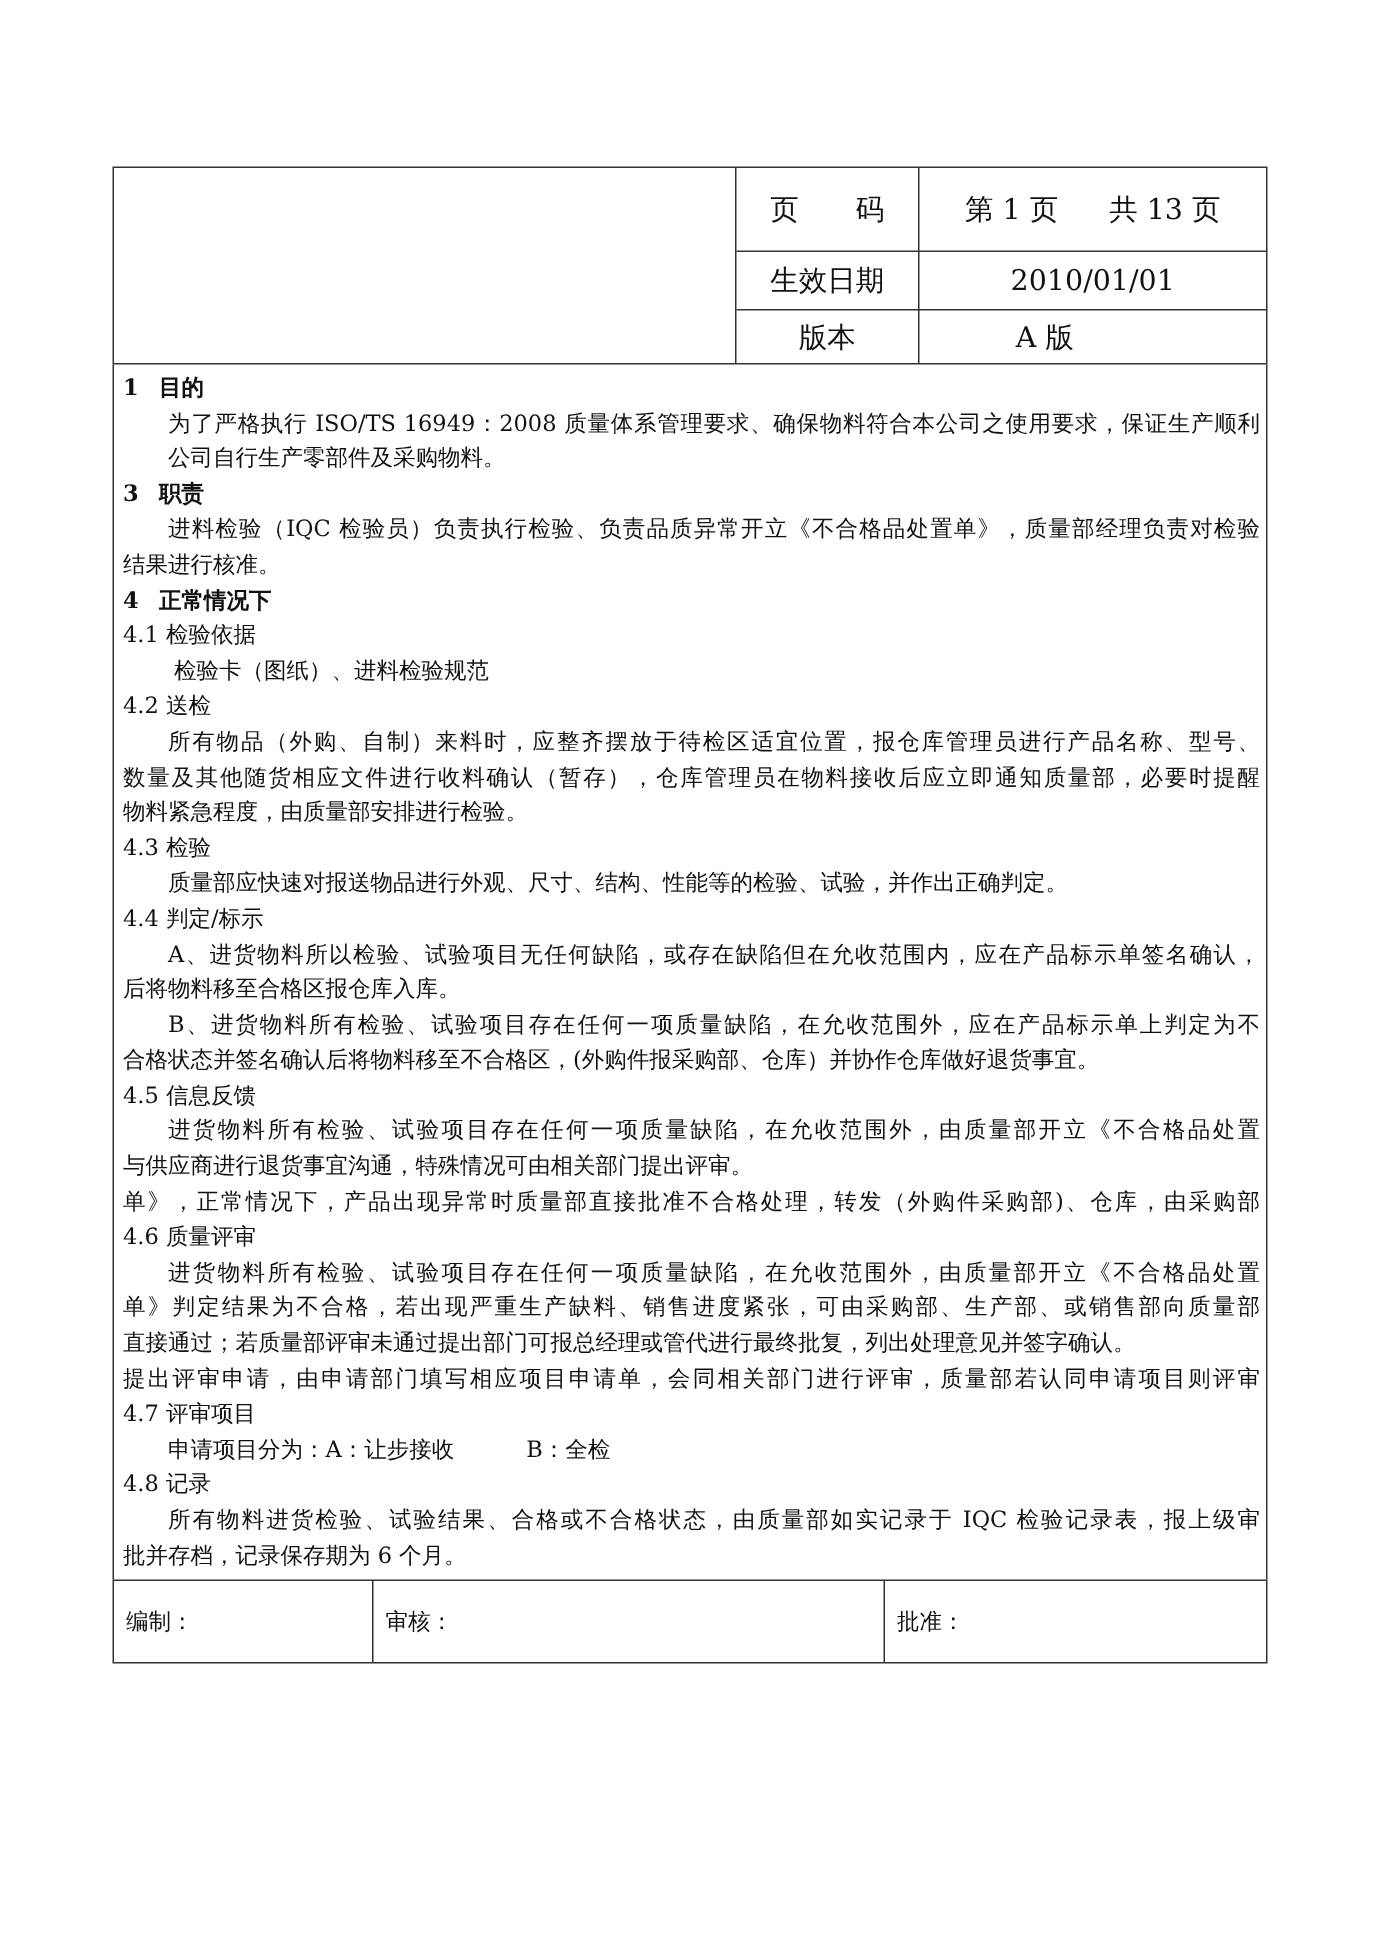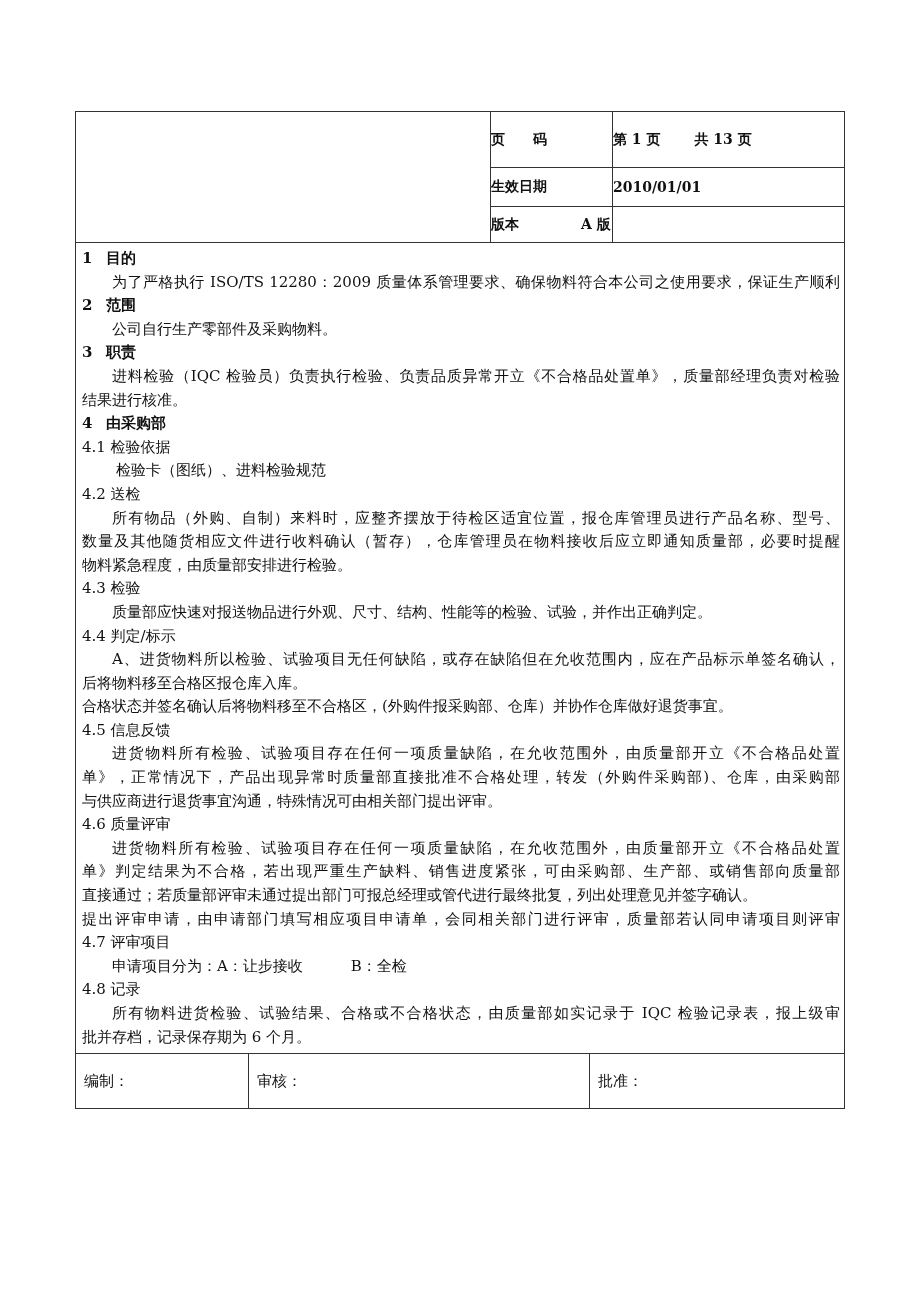--- a/index.html
+++ b/index.html
@@ -3,21 +3,21 @@
 <meta charset="utf-8">
 <style>
   html, body { margin:0; padding:0; background:#ffffff; }
   body { width:920px; height:1302px; position:relative; font-family:"DejaVu Serif","Liberation Serif",serif; color:#111; }
   .page { position:absolute; left:75px; top:111px; width:770px; }
   .hdr { position:relative; height:132px; border:1px solid #333; box-sizing:border-box; }
   .hdr .title { position:absolute; left:0; top:0; width:415px; height:132px; }
   .hdr .title span { position:absolute; left:0; width:415px; top:78px; text-align:center; font-family:"DejaVu Sans","Liberation Sans",sans-serif; font-size:23px; font-weight:bold; letter-spacing:1px; }
   .hdr .vline { position:absolute; top:0; bottom:0; width:1px; background:#333; }
   .hdr .hline { position:absolute; left:415px; right:0; height:1px; background:#333; }
-  .cell { position:absolute; display:flex; align-items:center; font-size:14px;font-weight:bold; }
+  .cell { position:absolute; display:flex; align-items:center; justify-content:center; font-size:19px; }
   .body { border-left:1px solid #333; border-right:1px solid #333; box-sizing:border-box; padding:4px 0 0 6px; }
   .ln { height:23.6px; line-height:23.6px; font-size:15px; white-space:nowrap; overflow:hidden; }
   .ln.h1 { font-family:"DejaVu Sans","Liberation Sans",sans-serif; font-weight:bold; }
   .ln.h1 .num { display:inline-block; width:24px; font-family:"DejaVu Serif",serif; }
   .ln.ind { padding-left:30px; }
   .ln.ind2 { padding-left:34px; }
   .ln.just { text-align:justify; text-align-last:justify; padding-right:4px; }
   .footer { position:relative; height:56px; border:1px solid #333; box-sizing:border-box;text-align:right; }
   .footer .fc { position:absolute; top:0; bottom:0; display:flex; align-items:center; padding-left:8px; font-size:15px; box-sizing:border-box; }
   .footer .fdiv { position:absolute; top:0; bottom:0; width:1px; background:#333; }
@@ -53,51 +53,51 @@
     <div class="cell" style="left:415px; width:121px; top:95px; height:36px;">
         <span>版本</span>
       </div>
     <div class="cell" style="left:505px; width:231px; top:95px; height:36px;">
         <span>A 版</span>
       </div>
   </div>
 
   <div class="body">
     <div class="ln h1"><span class="num">1</span><span>目的</span></div>
-    <div class="ln ind just">为了严格执行 ISO/TS 12280：2009 质量体系管理要求、确保物料符合本公司之使用要求，保证生产顺利</div>
+    <div class="ln ind just">为了严格执行 ISO/TS 16949：2008 质量体系管理要求、确保物料符合本公司之使用要求，保证生产顺利</div>
 
-    <div class="ln h1"><span class="num">2</span><span>范围</span></div>
     <div class="ln ind">公司自行生产零部件及采购物料。</div>
 
     <div class="ln h1"><span class="num">3</span><span>职责</span></div>
     <div class="ln ind just">进料检验（IQC 检验员）负责执行检验、负责品质异常开立《不合格品处置单》，质量部经理负责对检验</div>
     <div class="ln">结果进行核准。</div>
 
-    <div class="ln h1"><span class="num">4</span><span>由采购部</span></div>
+    <div class="ln h1"><span class="num">4</span><span>正常情况下</span></div>
 
     <div class="ln">4.1  检验依据</div>
     <div class="ln ind2">检验卡（图纸）、进料检验规范</div>
 
     <div class="ln">4.2  送检</div>
     <div class="ln ind just">所有物品（外购、自制）来料时，应整齐摆放于待检区适宜位置，报仓库管理员进行产品名称、型号、</div>
     <div class="ln just">数量及其他随货相应文件进行收料确认（暂存），仓库管理员在物料接收后应立即通知质量部，必要时提醒</div>
     <div class="ln">物料紧急程度，由质量部安排进行检验。</div>
 
     <div class="ln">4.3  检验</div>
     <div class="ln ind">质量部应快速对报送物品进行外观、尺寸、结构、性能等的检验、试验，并作出正确判定。</div>
 
     <div class="ln">4.4 判定/标示</div>
     <div class="ln ind just">A、进货物料所以检验、试验项目无任何缺陷，或存在缺陷但在允收范围内，应在产品标示单签名确认，</div>
     <div class="ln">后将物料移至合格区报仓库入库。</div>
+    <div class="ln ind just">B、进货物料所有检验、试验项目存在任何一项质量缺陷，在允收范围外，应在产品标示单上判定为不</div>
     <div class="ln">合格状态并签名确认后将物料移至不合格区，(外购件报采购部、仓库）并协作仓库做好退货事宜。</div>
 
     <div class="ln">4.5 信息反馈</div>
     <div class="ln ind just">进货物料所有检验、试验项目存在任何一项质量缺陷，在允收范围外，由质量部开立《不合格品处置</div>
+    <div class="ln">与供应商进行退货事宜沟通，特殊情况可由相关部门提出评审。</div>
     <div class="ln just">单》，正常情况下，产品出现异常时质量部直接批准不合格处理，转发（外购件采购部)、仓库，由采购部</div>
-    <div class="ln">与供应商进行退货事宜沟通，特殊情况可由相关部门提出评审。</div>
 
     <div class="ln">4.6 质量评审</div>
     <div class="ln ind just">进货物料所有检验、试验项目存在任何一项质量缺陷，在允收范围外，由质量部开立《不合格品处置</div>
     <div class="ln just">单》判定结果为不合格，若出现严重生产缺料、销售进度紧张，可由采购部、生产部、或销售部向质量部</div>
     <div class="ln">直接通过；若质量部评审未通过提出部门可报总经理或管代进行最终批复，列出处理意见并签字确认。</div>
     <div class="ln just">提出评审申请，由申请部门填写相应项目申请单，会同相关部门进行评审，质量部若认同申请项目则评审</div>
 
     <div class="ln">4.7 评审项目</div>
     <div class="ln ind"><span>申请项目分为：A：让步接收</span><span class="gap"></span><span>B：全检</span></div>
 

